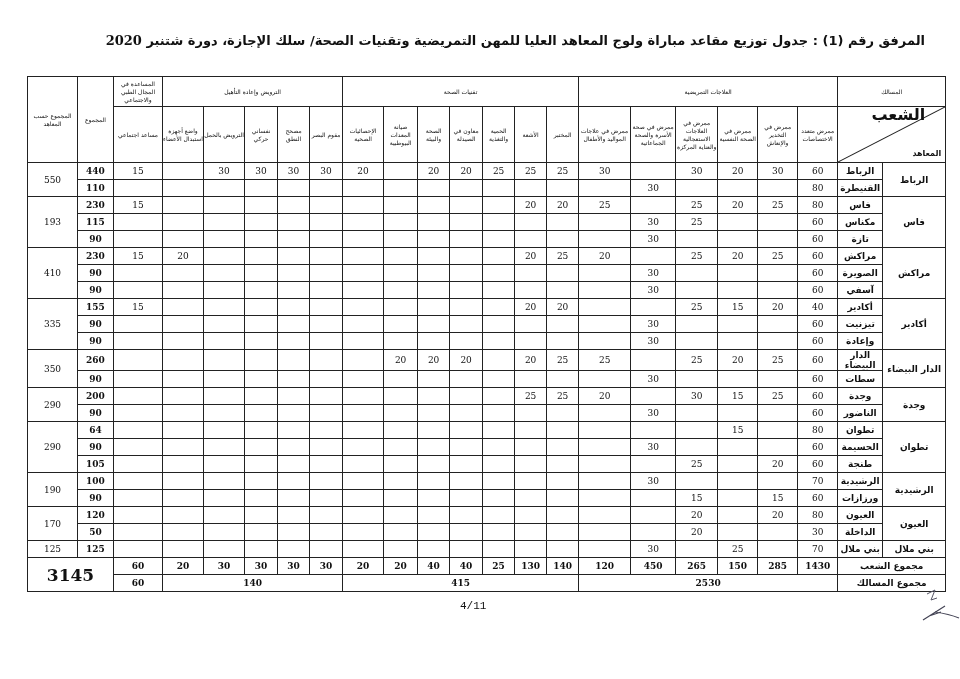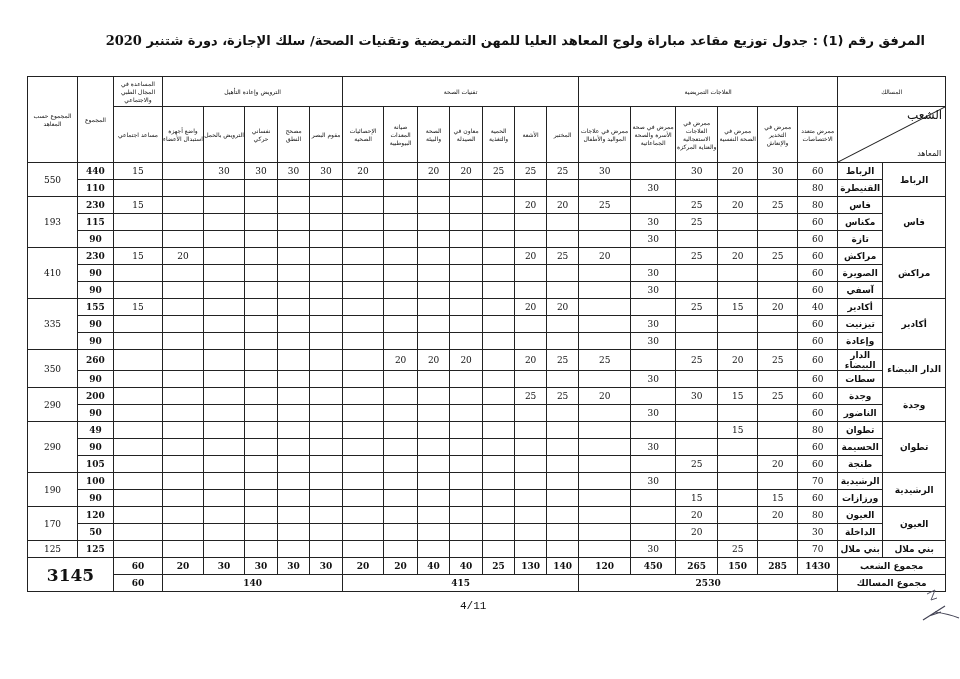--- a/index.html
+++ b/index.html
@@ -15,22 +15,22 @@
   td.region { font-family:"DejaVu Sans", sans-serif; font-size:7px; font-weight:bold; }
   td.inst { font-family:"DejaVu Sans", sans-serif; font-size:7px; font-weight:bold; }
   td.total { font-weight:bold; font-size:9px; }
   td.grand { font-weight:normal; font-size:12px; }
   td.v { font-size:9px; }
   tr.r td { height:16px; }
   tr.sumrow td { height:16px; font-weight:bold; }
   td.sumlabel { font-family:"DejaVu Sans", sans-serif; font-size:7px; font-weight:bold; }
   .diag { position:relative; height:100%; }
   .diag svg { position:absolute; left:0; top:0; width:100%; height:100%; }
-  .diag .top { position:absolute; top:4px; right:3px; font-size:12px; font-weight:normal; }
-  .diag .bot { position:absolute; bottom:4px; right:4px; font-size:8px; font-weight:normal;text-align:center; }
+  .diag .top { position:absolute; top:4px; right:20px; font-size:16px; font-weight:bold; }
+  .diag .bot { position:absolute; bottom:4px; right:4px; font-size:8px; font-weight:bold;text-align:center; }
   .page-num { position:absolute; top:600px; left:460px; font-size:11px; font-family:Liberation Mono, monospace; }
   .sig { position:absolute; top:588px; left:915px; width:45px; height:40px; }
 </style>
 </head>
 <body>
 
 <div class="title">
   <span>المرفق رقم (1) : جدول توزيع مقاعد مباراة ولوج المعاهد العليا للمهن التمريضية وتقنيات الصحة/ سلك الإجازة، دورة شتنبر</span>
   <span class="yr">2020</span>
 </div>
@@ -475,21 +475,21 @@
         <td class="v"></td>
         <td class="v"></td>
         <td class="v"></td>
         <td class="v"></td>
         <td class="v"></td>
         <td class="v"></td>
         <td class="v"></td>
         <td class="v"></td>
         <td class="v"></td>
         <td class="v"></td>
-        <td class="total">49</td>
+        <td class="total">64</td>
         <td class="grand" rowspan="3">290</td>
       </tr>
       <tr class="r">
         <td class="inst">الحسيمة</td>
         <td class="v">60</td>
         <td class="v"></td>
         <td class="v"></td>
         <td class="v"></td>
         <td class="v">30</td>
         <td class="v"></td>

